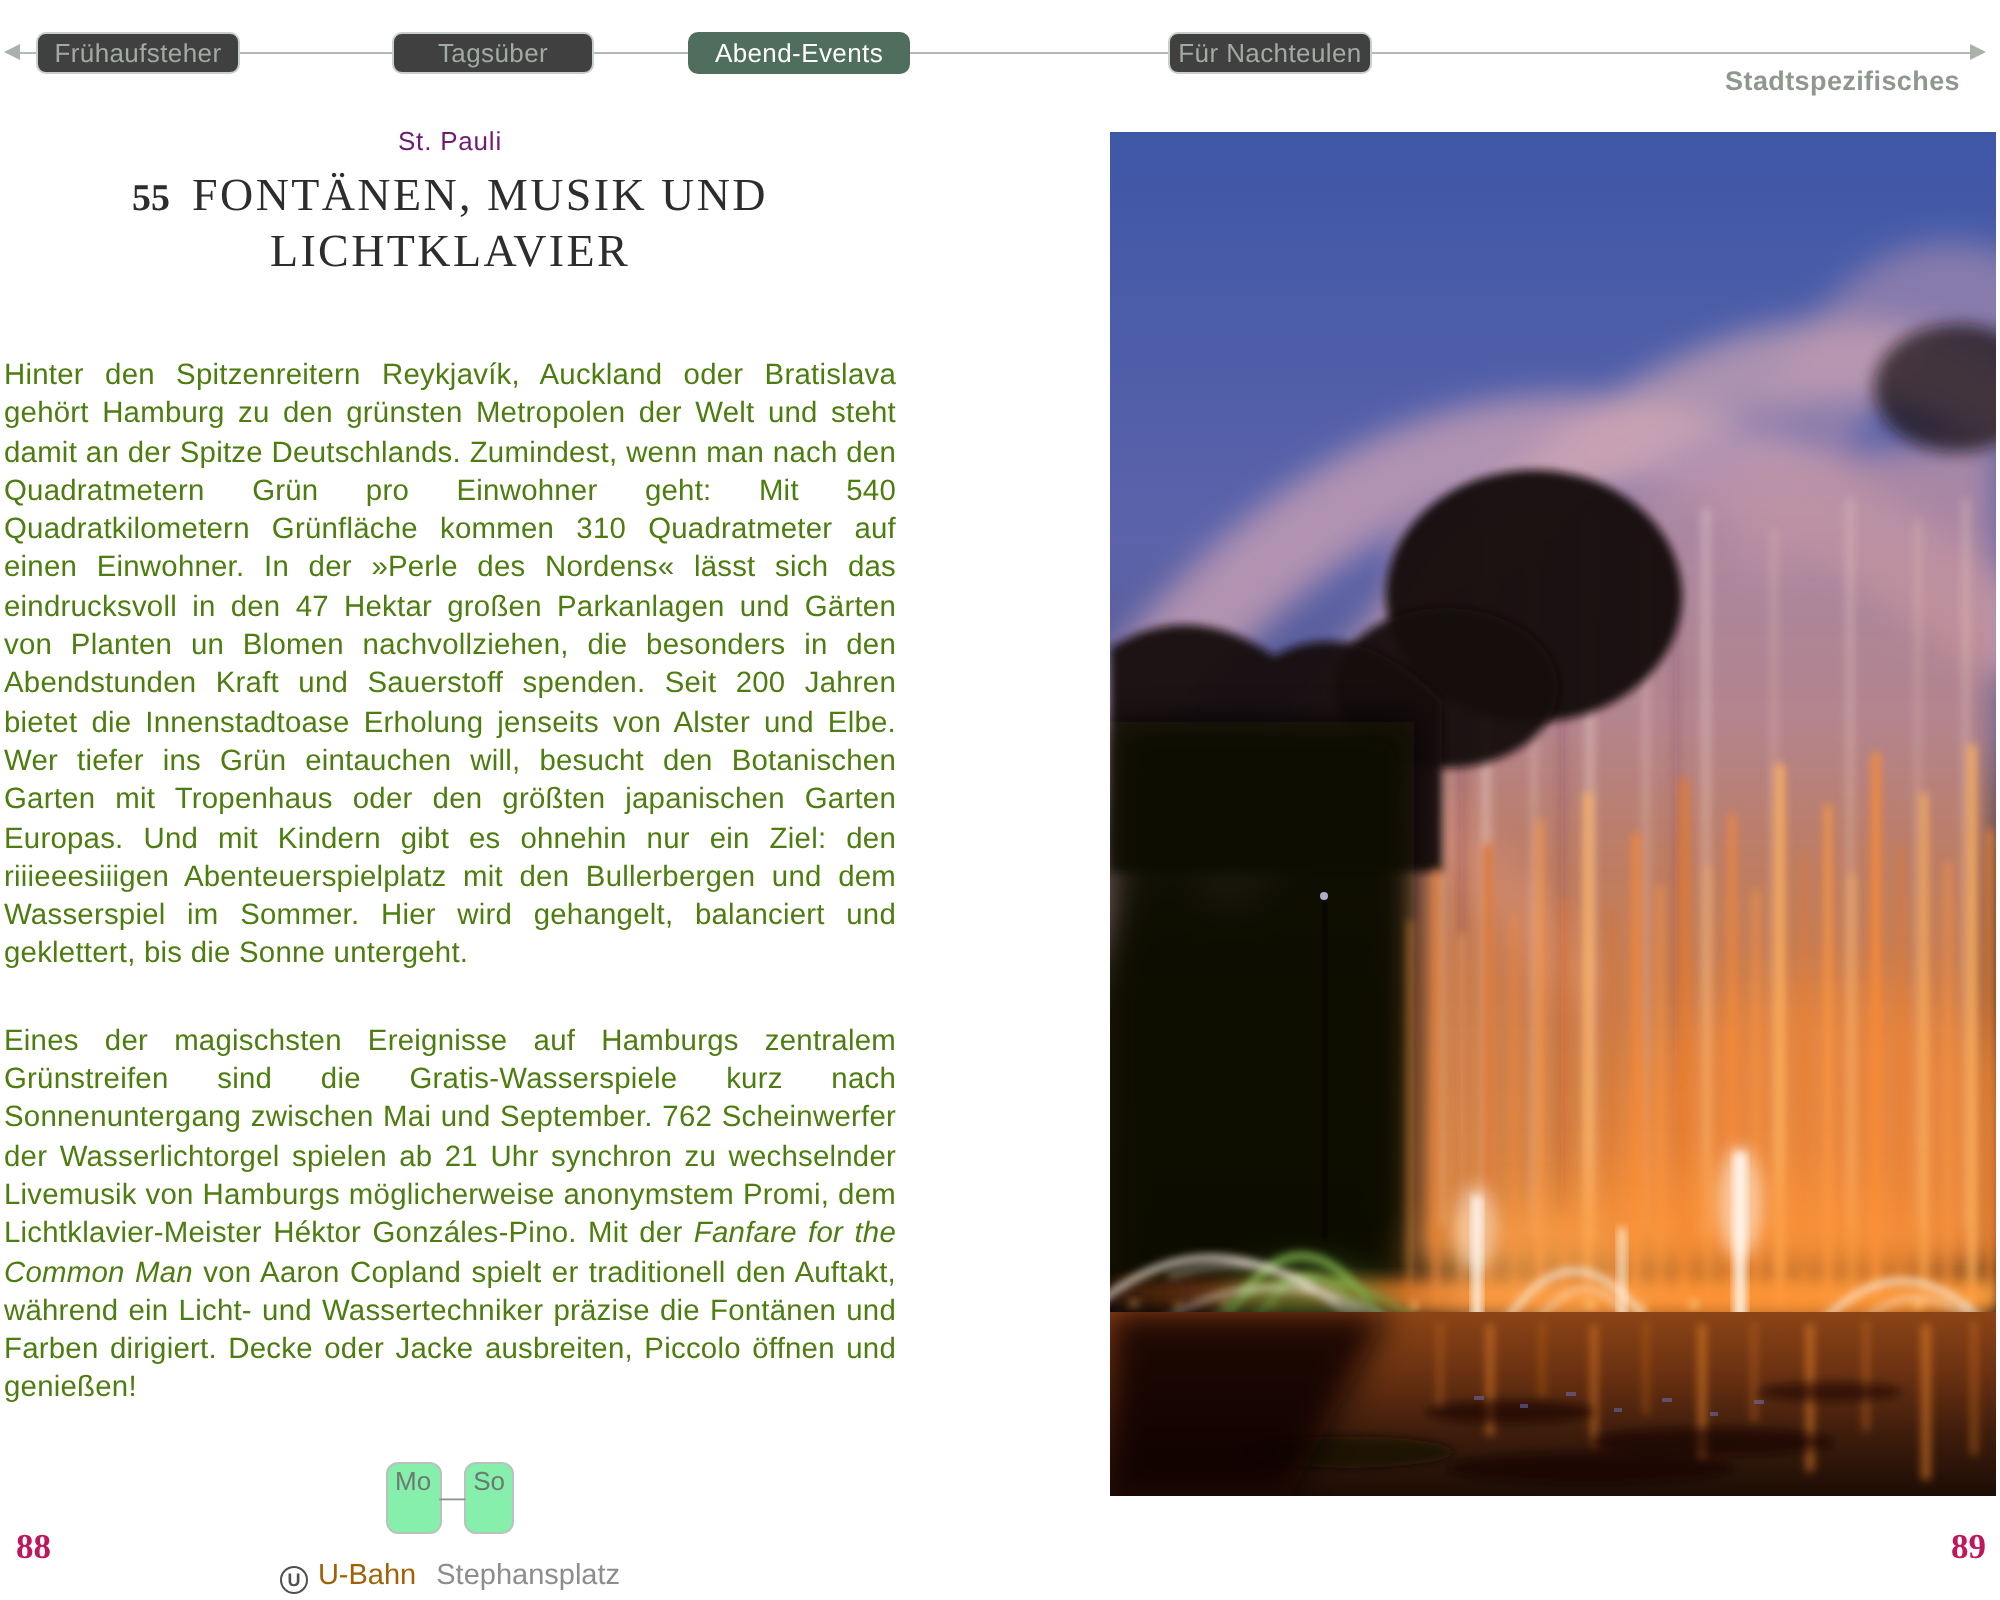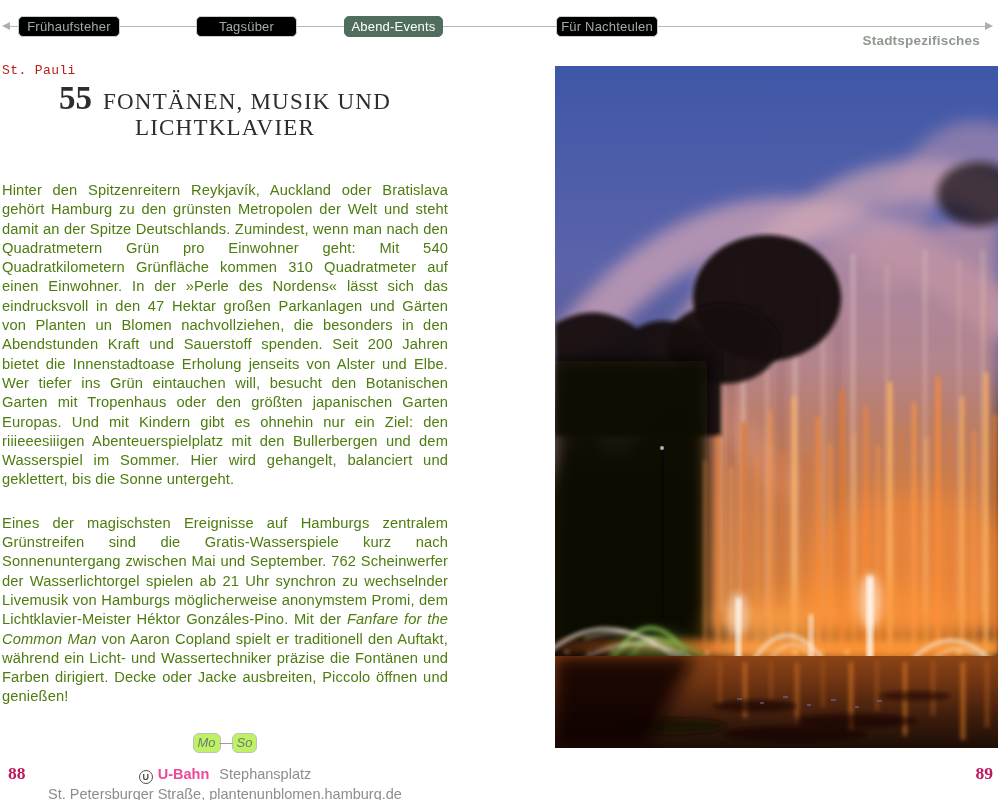--- a/index.html
+++ b/index.html
@@ -10,59 +10,59 @@
     -webkit-font-smoothing:antialiased;
   }
   
   .nav{position:absolute;left:0;top:0;width:1000px;height:52px;}
   .nav-line{position:absolute;left:8px;right:14px;top:26px;height:1px;background:#b3bab4;}
   .arrow{position:absolute;width:0;height:0;border-top:4px solid transparent;border-bottom:4px solid transparent;}
   .arrow-left{left:2px;top:22px;border-right:8px solid #a9b1aa;}
   .arrow-right{right:7px;top:22px;border-left:8px solid #a9b1aa;}
   .tab{
     position:absolute;top:16px;height:21px;line-height:19px;box-sizing:border-box;
-    text-align:center;border:1px solid #c6cfc8;border-radius:5px;background:#000000;
+    text-align:center;border:1px solid #c6cfc8;border-radius:5px;background:#404040;
     color:#a2aaa4;font-size:13px;letter-spacing:.2px;
   }
   .tab-0{left:18px;width:102px;}
   .tab-1{left:196px;width:101px;}
-  .tab-2{left:344px;width:99px;background:#4f6e5e;border-color:#4f6e5e;color:#ffffff;}
-  .tab-3{left:556px;width:102px;}
+  .tab-2{left:344px;width:111px;background:#4f6e5e;border-color:#4f6e5e;color:#ffffff;}
+  .tab-3{left:584px;width:102px;}
   .nav-right-label{position:absolute;right:20px;top:33px;font-size:13.5px;color:#8f978f;letter-spacing:.2px;font-weight:bold;}
 
   
   .article{position:absolute;left:2px;top:63px;width:446px;}
-  .kicker{text-align:left;font-size:13px;color:#b91c1c;letter-spacing:.4px;font-family:Liberation Mono, monospace;}
+  .kicker{text-align:center;font-size:13px;color:#701a75;letter-spacing:.4px;}
   .title{
     margin-top:7px;text-align:center;
     font-family:"Liberation Serif",serif;color:#2d2d2d;
     font-size:23px;line-height:26px;letter-spacing:1.2px;
   }
-  .title .num{font-weight:700;font-size:33px;letter-spacing:0;margin-right:11px;}
+  .title .num{font-weight:700;font-size:19px;letter-spacing:0;margin-right:11px;}
   .body-text{
     margin:0;text-align:justify;
     font-size:14.7px;line-height:19.3px;color:#4d7c0f;
     letter-spacing:.12px;
   }
   .p1{margin-top:40px;}
   .p2{margin-top:24px;}
   .body-text em{font-style:italic;}
   .days{
     margin-top:26px;display:flex;justify-content:center;align-items:center;
     font-size:13px;color:#6d7a72;
   }
-  .day-box{border:1px solid #b9c3bb;border-radius:6px;padding:1px 4px 2px;background:#bef264;font-style:italic;}
+  .day-box{border:1px solid #b9c3bb;border-radius:6px;padding:1px 4px 18px;background:#86efac;}
   .day-sep{color:#8a948c;margin:0 -1px;position:relative;z-index:1;}
   .transit{margin-top:13px;text-align:center;font-size:14.5px;color:#8d8d8d;}
   .u-icon{
     display:inline-block;width:12px;height:12px;border:1.4px solid #4f4f4f;border-radius:50%;
     font-size:9px;font-weight:700;line-height:12px;text-align:center;color:#4f4f4f;
     vertical-align:-1px;margin-right:5px;
   }
-  .transit-type{color:#ec4899;font-weight:700;margin-right:10px;}
+  .transit-type{color:#a16207;font-weight:400;margin-right:10px;}
   .address{margin-top:2px;text-align:center;font-size:14.5px;color:#8d8d8d;}
 
   
   .photo{position:absolute;left:555px;top:66px;width:443px;height:682px;overflow:hidden;}
   .photo svg{display:block;}
 
   
   .page-num{
     position:absolute;top:763px;
     font-family:"Liberation Serif",serif;font-weight:700;font-size:17.5px;color:#be185d;

